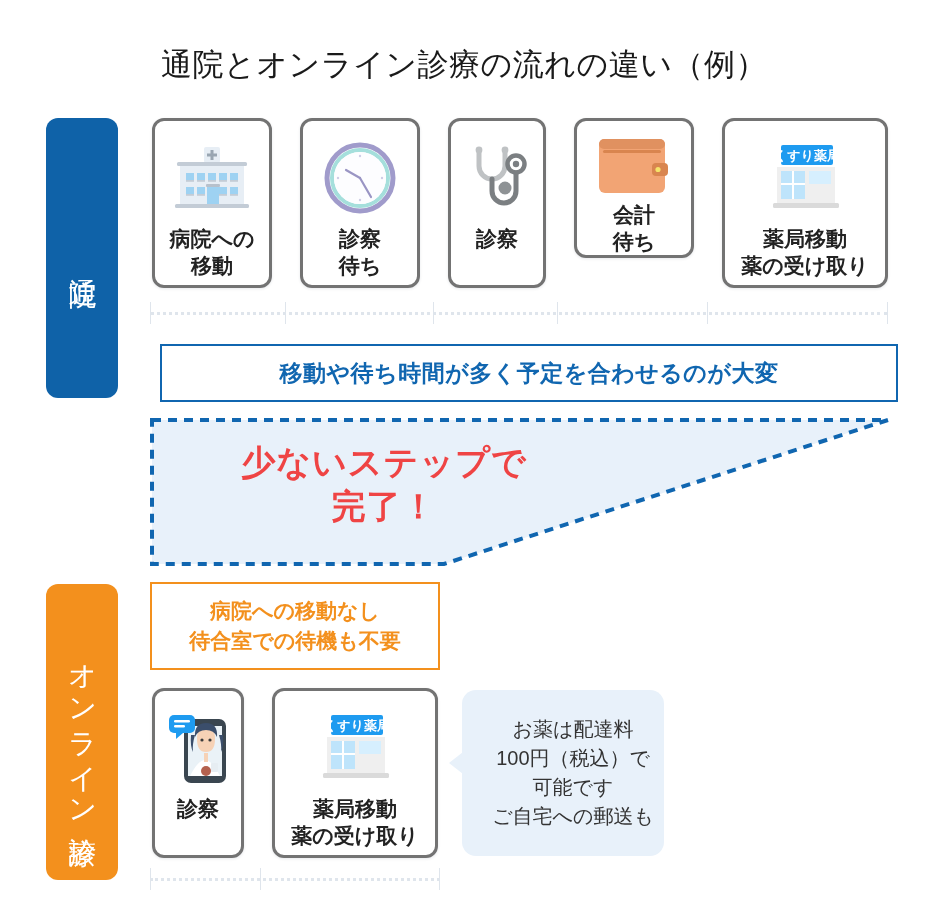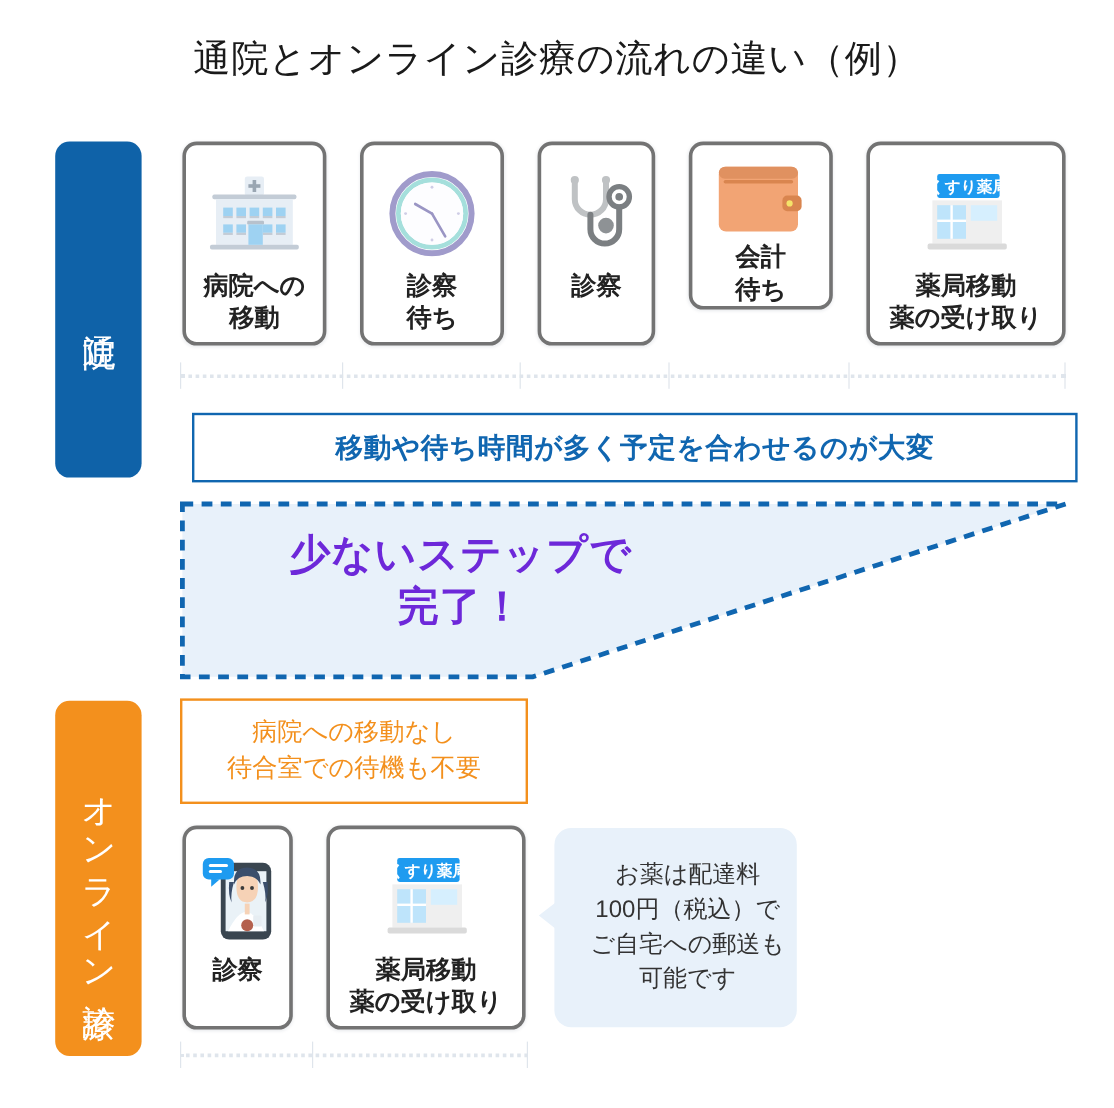--- a/index.html
+++ b/index.html
@@ -16,21 +16,21 @@
     height: 923px;
     background: #ffffff;
     border-radius: 26px;
     overflow: hidden;
   }
 
   
   .title {
     position: absolute;
     left: 0;
-    top: 28px;
+    top: 44px;
     width: 928px;
     text-align: center;
     font-size: 31px;
     color: #1a1a1a;
     letter-spacing: 0.5px;
     font-weight: 400;
   }
 
   
   .rail {
@@ -150,41 +150,41 @@
     height: 88px;
     box-sizing: border-box;
     border: 2px solid #F3901D;
     background: #ffffff;
     display: flex;
     flex-direction: column;
     align-items: center;
     justify-content: center;
     color: #F3901D;
     font-size: 21px;
-    font-weight: normal;
+    font-weight: bold;
     line-height: 1.45;
     text-align: center;
   }
 
   
   #banner {
     position: absolute;
     left: 148px;
     top: 416px;
     width: 744px;
     height: 156px;
   }
   #banner svg { display: block; width: 100%; height: 100%; }
   #banner .banner-text {
     position: absolute;
     left: 26px;
     top: 24px;
     width: 420px;
     text-align: center;
-    color: #6d28d9;
+    color: #ef4444;
     font-size: 34px;
     font-weight: bold;
     line-height: 1.30;
     letter-spacing: 1px;
   }
 
   
   #bubble {
     position: absolute;
     left: 462px;
@@ -418,22 +418,22 @@
     <div class="card-label">
       <div>薬局移動</div>
       <div>薬の受け取り</div>
     </div>
   </div>
 
   <div id="bubble">
     <div>
       <div>お薬は配達料</div>
       <div>100円（税込）で</div>
+      <div>可能です</div>
       <div>ご自宅への郵送も</div>
-      <div>可能です</div>
     </div>
   </div>
 
   <div class="ruler" id="ruler-bottom">
     <div class="dots"></div>
     <div class="tick" style="left:0px"></div>
     <div class="tick" style="left:110px"></div>
     <div class="tick" style="left:289px"></div>
   </div>
 

